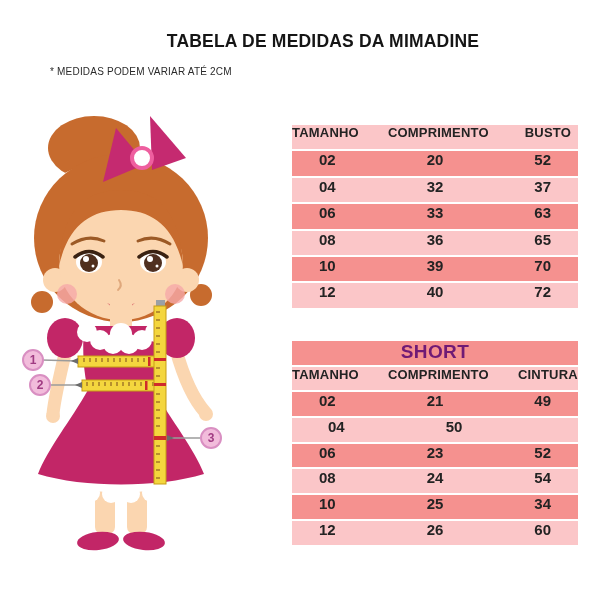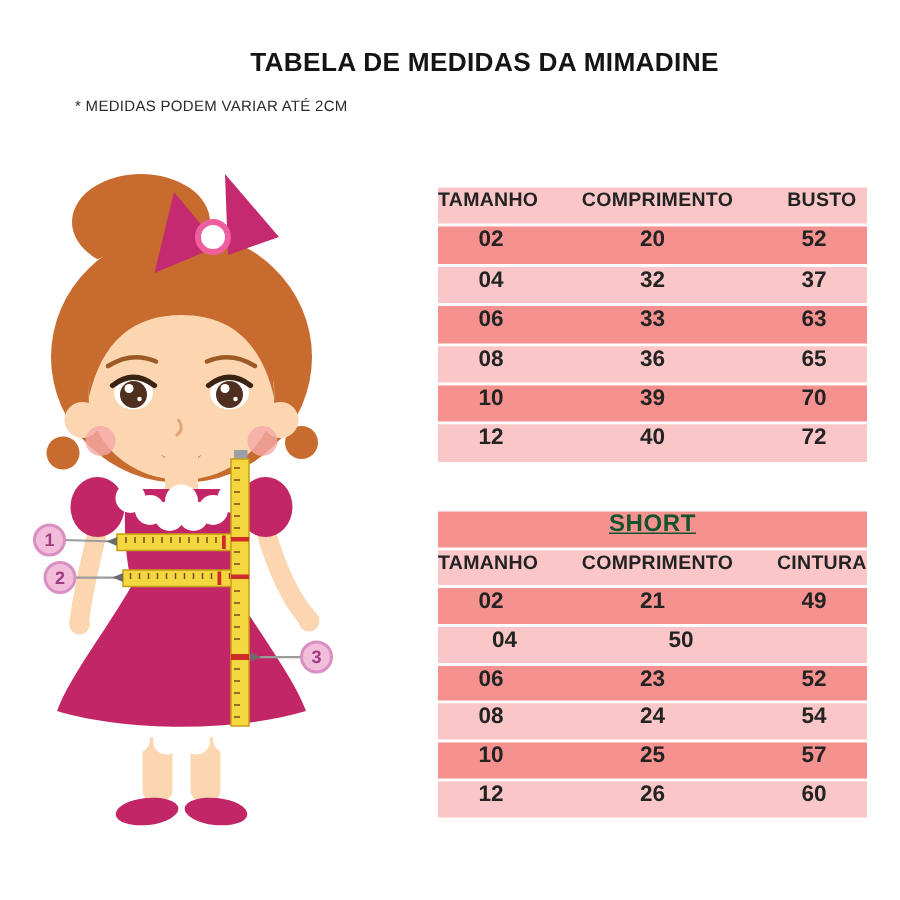--- a/index.html
+++ b/index.html
@@ -22,21 +22,21 @@
   .row{display:flex;border-bottom:2px solid #fff;box-sizing:border-box;gap:29px;}
   .t1 .row{height:26.4px;}
   .t2 .row{height:25.7px;}
   .row.light{background:#fbc6c8;}
   .row.dark{background:#f5918f;}
   .c{box-sizing:border-box;text-align:center;font-weight:bold;color:#232323;}
   .c1{width:31%;}.c2{width:38%;}.c3{width:31%;}
   .header .c{font-size:13px;letter-spacing:.2px;}
   .data .c{font-size:15px;}
   .title-row{justify-content:center;}
-  .short-title{width:100%;text-align:center;font-size:16px;font-weight:bold;color:#14532d;letter-spacing:.4px;text-decoration:underline;}
+  .short-title{width:100%;text-align:center;font-size:19px;font-weight:bold;color:#701a75;letter-spacing:.4px;}
 </style>
 </head>
 <body>
 
 <div class="canvas">
 
   <div class="title">TABELA DE MEDIDAS DA MIMADINE</div>
   <div class="disclaimer">* MEDIDAS PODEM VARIAR ATÉ 2CM</div>
 
   <svg class="girl" viewBox="0 0 260 490" aria-hidden="true">
@@ -235,21 +235,21 @@
       <div class="c c3">52</div>
     </div>
     <div class="row data light">
       <div class="c c1">08</div>
       <div class="c c2">24</div>
       <div class="c c3">54</div>
     </div>
     <div class="row data dark">
       <div class="c c1">10</div>
       <div class="c c2">25</div>
-      <div class="c c3">57</div>
+      <div class="c c3">34</div>
     </div>
     <div class="row data light">
       <div class="c c1">12</div>
       <div class="c c2">26</div>
       <div class="c c3">60</div>
     </div>
   </div>
 
 </div>
 

